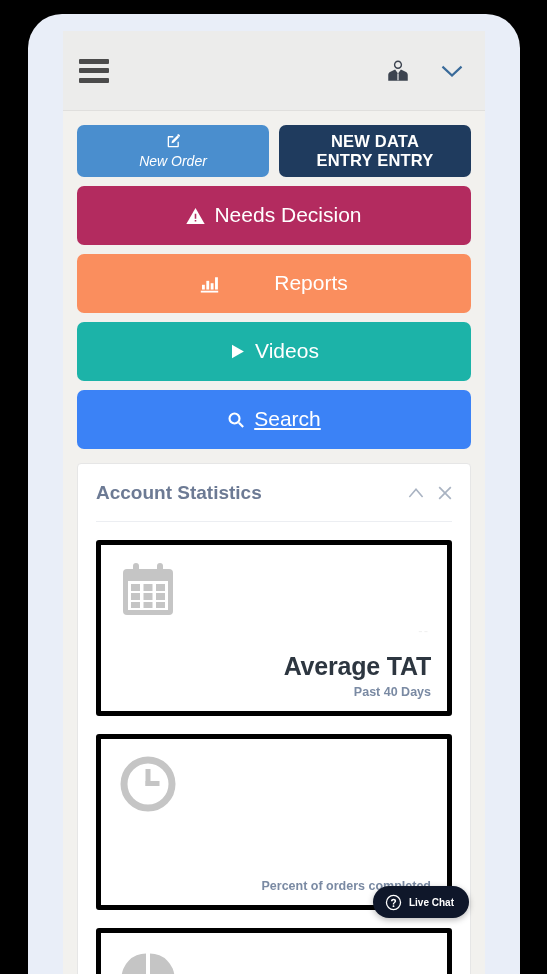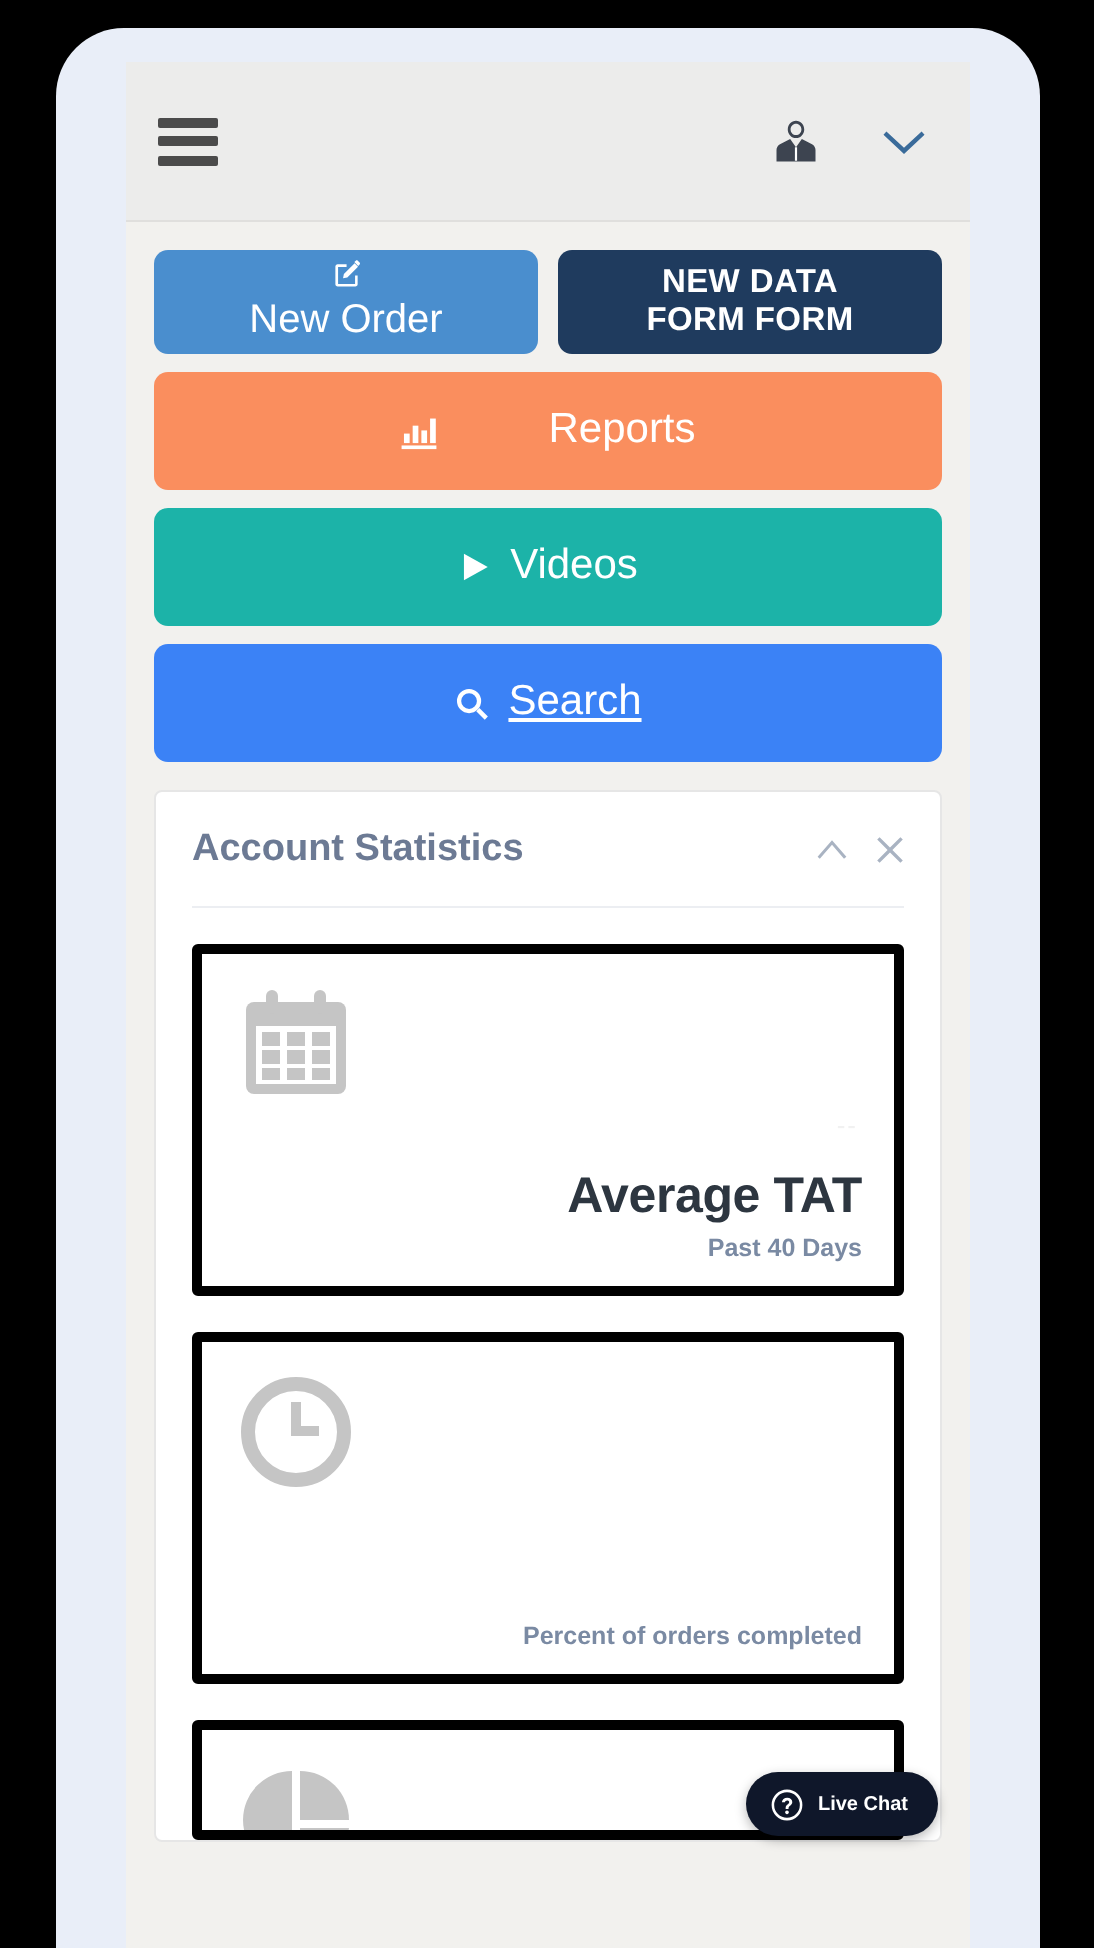--- a/index.html
+++ b/index.html
@@ -96,21 +96,21 @@
     display: flex;
     align-items: center;
     justify-content: center;
     text-align: center;
     line-height: 1.18;
     padding: 0;
   }
   .btn-half { flex: 1 1 0; height: 52px; }
   .btn-full { width: 100%; height: 59px; margin-bottom: 9px; font-size: 21px; }
 
-  .btn-new-order { background: #4a8ece; font-size: 20px; flex-direction: column; gap: 3px; }
+  .btn-new-order { background: #4a8ece; font-size: 14px; flex-direction: column; gap: 3px; font-style: italic; }
   .btn-new-data  { background: #1f3b5e; font-size: 16.5px; font-weight: bold; letter-spacing: .2px; }
 
   .btn-needs   { background: #b32b5f; }
   .btn-reports { background: #fa8e5e; gap: 46px; }
   .btn-videos  { background: #1cb3a8; }
   .btn-search  { background: #3b82f6; text-decoration: underline; }
 
   .btn-ico {
     display: inline-flex;
     align-items: center;
@@ -231,25 +231,34 @@
           <svg width="17" height="17" viewBox="0 0 24 24">
             <path fill="#ffffff" d="M19.5 12.4v6.2c0 .9-.7 1.6-1.6 1.6H5.4c-.9 0-1.6-.7-1.6-1.6V6c0-.9.7-1.6 1.6-1.6h6.3V6.3H5.7v12h12v-5.9h1.8z"></path>
             <path fill="#ffffff" d="M20.9 3.2l-1.3-1.3c-.4-.4-1-.4-1.4 0l-1 1 2.7 2.7 1-1c.4-.4.4-1 0-1.4zM17.4 3.7l-7.6 7.6-.6 3 3-.6 7.6-7.6-2.4-2.4z"></path>
           </svg>
           <span class="lbl">New Order</span>
         </button>
 
         <button class="btn btn-half btn-new-data">
           <span>
             <span>NEW DATA</span><br>
-            <span>FORM FORM</span>
+            <span>ENTRY ENTRY</span>
           </span>
         </button>
       </div>
 
+      <button class="btn btn-full btn-needs">
+        <span class="btn-ico">
+          <svg width="19" height="18" viewBox="0 0 24 22">
+            <path fill="#ffffff" d="M12 .8L23.6 21H.4L12 .8z"></path>
+            <path fill="#b32b5f" d="M11 8.2h2v6.4h-2zM11 15.9h2v2.2h-2z"></path>
+          </svg>
+        </span>
+        <span class="lbl">Needs Decision</span>
+      </button>
 
       <button class="btn btn-full btn-reports">
         <span class="btn-ico">
           <svg width="19" height="18" viewBox="0 0 24 22">
             <rect x="1" y="19.5" width="22" height="2.3" fill="#ffffff"></rect>
             <rect x="2.5" y="12" width="3.6" height="6" fill="#ffffff"></rect>
             <rect x="8" y="7" width="3.6" height="11" fill="#ffffff"></rect>
             <rect x="13.5" y="10" width="3.6" height="8" fill="#ffffff"></rect>
             <rect x="19" y="2.5" width="3.6" height="15.5" fill="#ffffff"></rect>
           </svg>

